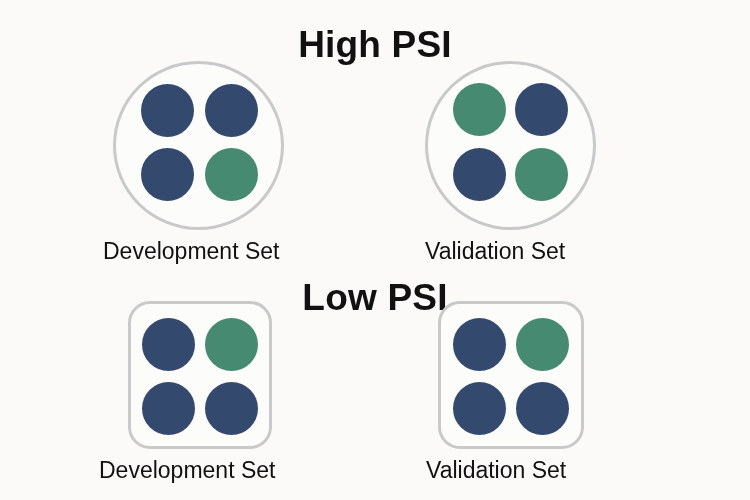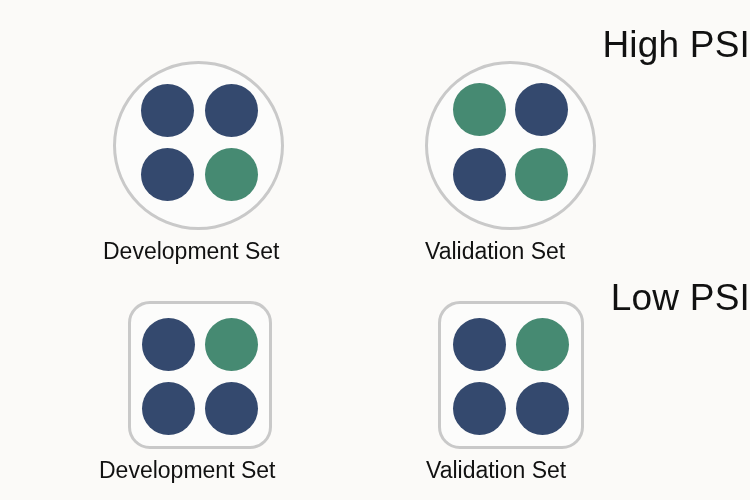--- a/index.html
+++ b/index.html
@@ -3,22 +3,22 @@
 <meta charset="utf-8">
 <style>
   html, body { margin: 0; padding: 0; }
   body {
     width: 750px; height: 500px; position: relative; overflow: hidden;
     background: #fbfaf8;
     font-family: "Liberation Sans", "DejaVu Sans", sans-serif;
     color: #111;
   }
   .title {
-    position: absolute; left: 0; width: 750px; text-align: right;
-    font-size: 37px; font-weight: 400; letter-spacing: 0.2px; line-height: 1;
+    position: absolute; left: 0; width: 750px; text-align: center;
+    font-size: 37px; font-weight: 700; letter-spacing: 0.2px; line-height: 1;
   }
   .label {
     position: absolute; font-size: 23px; line-height: 1;
     white-space: nowrap;
   }
   .container {
     position: absolute; box-sizing: border-box;
     border: 3px solid #c9c9c9; background: #fcfcfb;
   }
   .container.circle { border-radius: 50%; }

